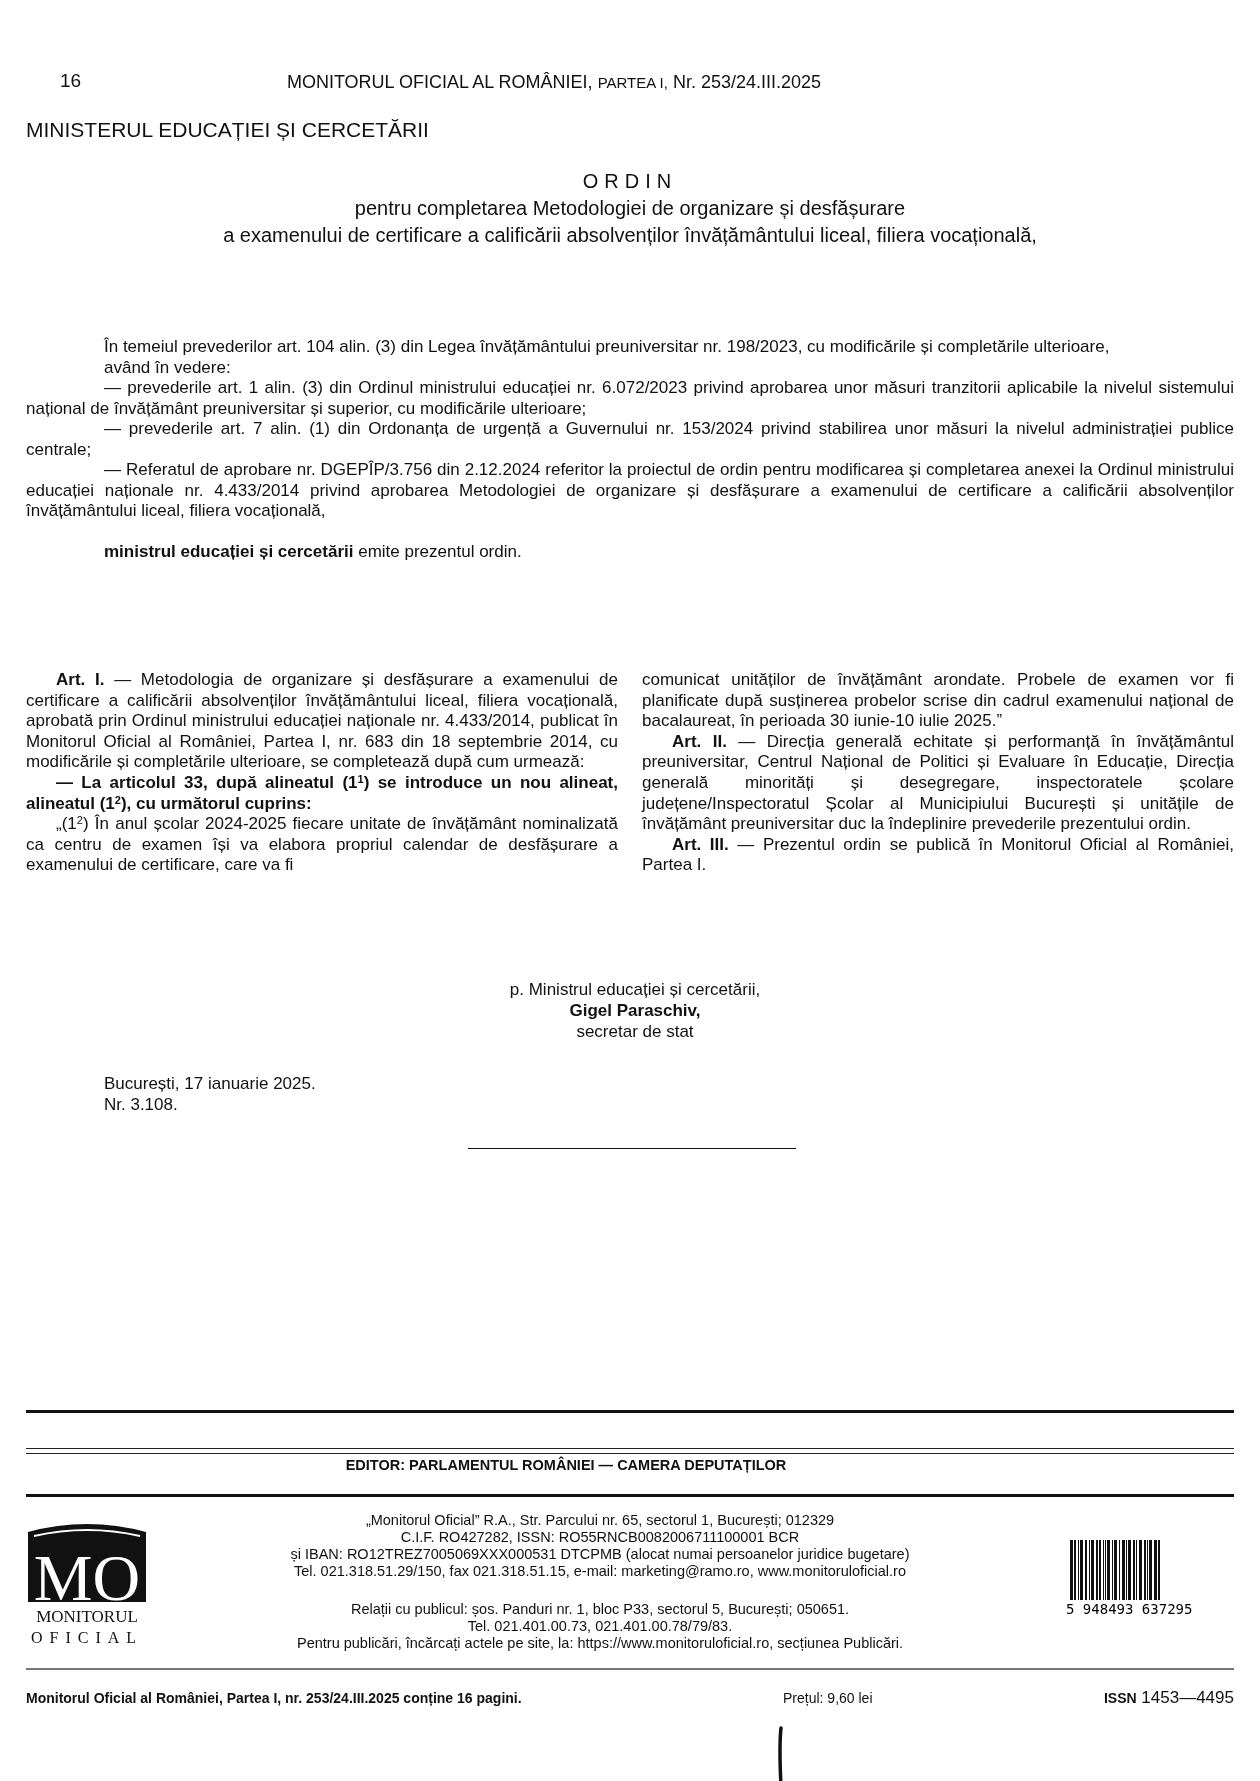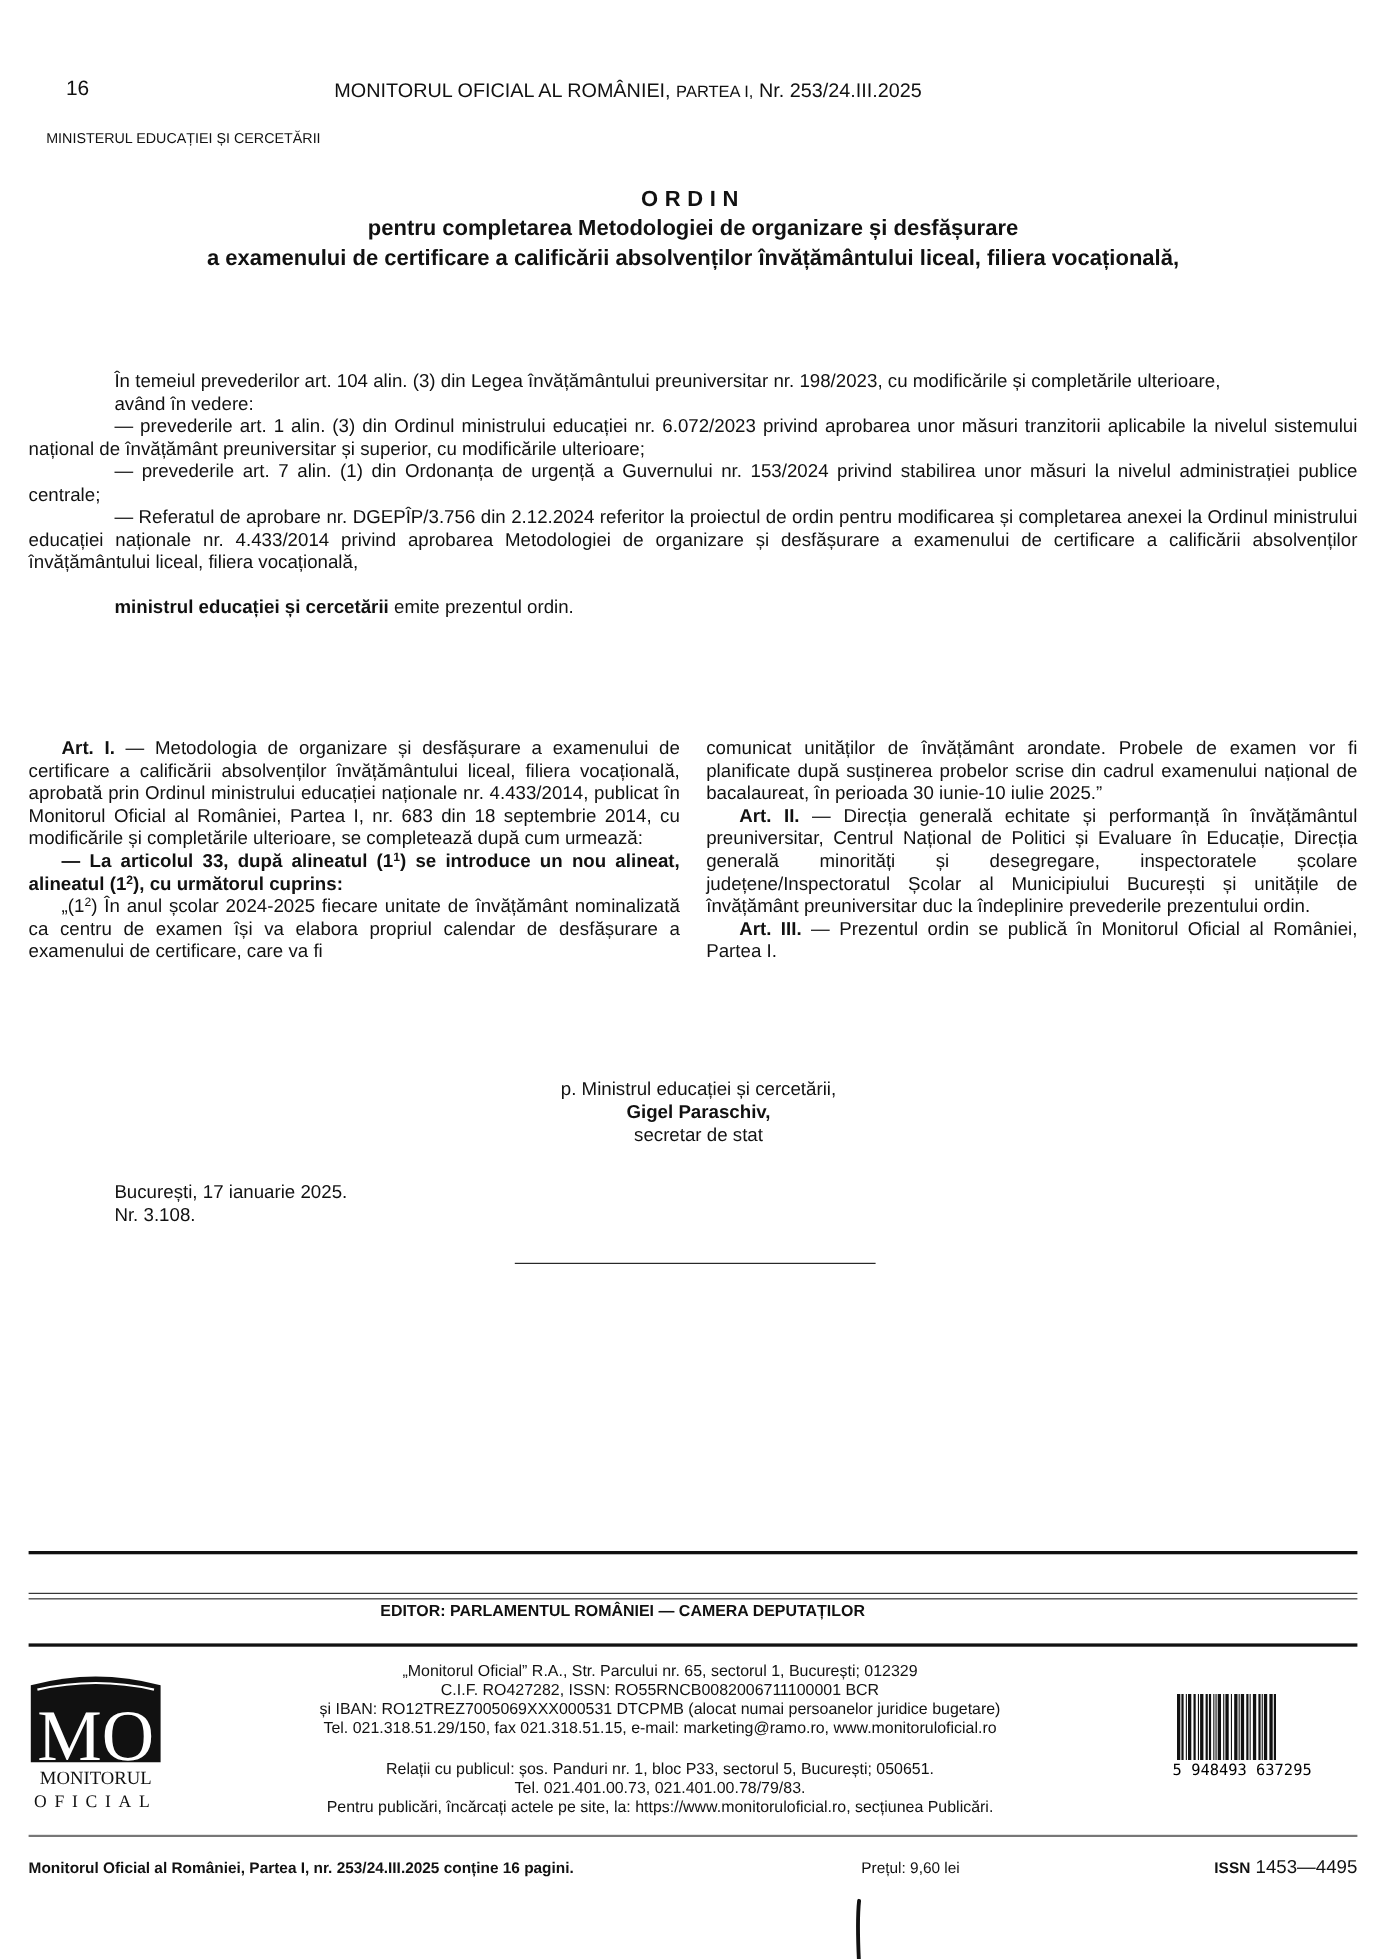--- a/index.html
+++ b/index.html
@@ -2,24 +2,24 @@
 <html><head>
 <meta charset="utf-8">
 <style>
   html, body { margin: 0; padding: 0; background: #ffffff; }
   body {
     width: 1260px; height: 1781px; position: relative; overflow: hidden;
     font-family: "Liberation Sans", "DejaVu Sans", sans-serif; color: #111;
   }
   .abs { position: absolute; }
   .page-num { left: 60px; top: 70px; font-size: 19px; }
-  .running-head { left: 17px; width: 1108px; top: 72px; text-align: center; font-size: 18px; letter-spacing: 0; }
+  .running-head { left: 0; width: 1108px; top: 72px; text-align: center; font-size: 18px; letter-spacing: 0; }
   .running-head .small { font-size: 15px; }
-  .ministry { left: 42px; top: 118px; font-size: 13px; }
-  .title-block { left: 0; width: 1260px; top: 168px; text-align: center; font-weight: bold; }
+  .ministry { left: 26px; top: 118px; font-size: 21px; }
+  .title-block { left: 0; width: 1260px; top: 168px; text-align: center; font-weight: normal; }
   .title-block .ordin { font-size: 20px; letter-spacing: 6px; line-height: 27px; }
   .title-block .sub { font-size: 20px; line-height: 27px; }
   .preamble { left: 26px; width: 1208px; top: 309px; font-size: 17px; line-height: 20.5px; margin-top: 28px; }
   .preamble p { margin: 0; text-align: justify; text-indent: 78px; }
   .preamble p.gap { margin-top: 20px; }
   .col { top: 670px; width: 592px; font-size: 17px; line-height: 20.6px; text-align: justify; }
   .col p { margin: 0; text-indent: 30px; }
   .col-left { left: 26px; }
   .col-right { left: 642px; }
   .col p.noindent { text-indent: 0; }

